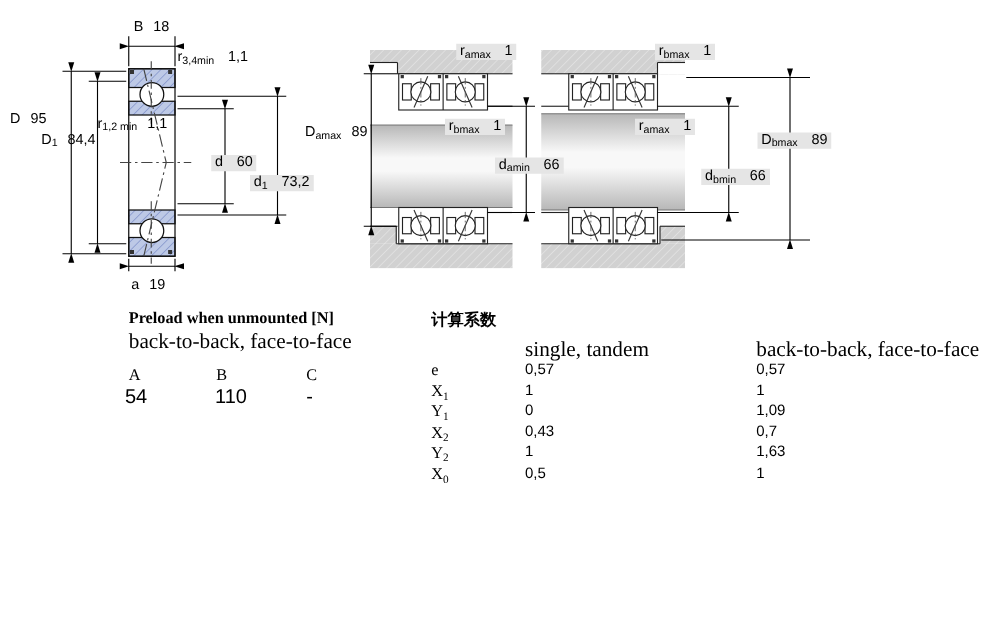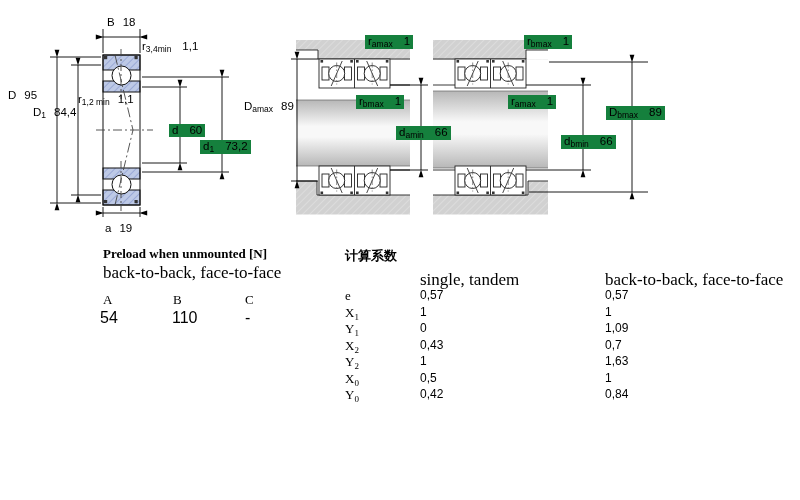--- a/index.html
+++ b/index.html
@@ -4,21 +4,21 @@
 <style>
   html,body{margin:0;padding:0;background:#fff;}
   #page{position:relative;width:800px;height:500px;background:#fff;overflow:hidden;
         font-family:"Liberation Sans",sans-serif;color:#000;}
   svg{position:absolute;left:0;top:0;}
   .lbl{position:absolute;font-family:Liberation Sans, sans-serif;font-size:11.5px;
        line-height:1.1;white-space:nowrap;z-index:5;}
   .lbl sub{font-size:8.5px;line-height:1;vertical-align:-2px;margin-top:28px;}
   .lbl .v{margin-left:11px;}
   .lbl .v2{margin-left:8px;}
-  .bgw{background:#15803d;padding:0 3px;}
+  .bgw{background:#e5e5e5;padding:0 3px;}
   .tbl-title{position:absolute;font-family:"Liberation Serif",serif;font-weight:bold;
              font-size:13px;white-space:nowrap;}
   .tbl-sub{position:absolute;font-family:"Liberation Serif",serif;font-size:17px;white-space:nowrap;}
   .hdr{position:absolute;font-family:"Liberation Serif",serif;font-size:13px;white-space:nowrap;}
   .num{position:absolute;font-family:Liberation Sans, sans-serif;font-size:16px;white-space:nowrap;}
   .frow{position:absolute;left:345px;width:440px;height:16px;}
   .frow .fl{position:absolute;left:0;font-family:"Liberation Serif",serif;font-size:13px;}
   .frow .fl sub{font-size:9px;vertical-align:-3px;}
   .frow .f1{position:absolute;left:75px;font-family:"Liberation Sans",sans-serif;font-size:12px;}
   .frow .f2{position:absolute;left:260px;font-family:"Liberation Sans",sans-serif;font-size:12px;}
@@ -277,18 +277,13 @@
   <div class="frow" style="top:354px">
     <span class="fl"><span>Y</span><sub>2</sub></span>
     <span class="f1">1</span>
       <span class="f2">1,63</span>
   </div>
   <div class="frow" style="top:370.5px">
     <span class="fl"><span>X</span><sub>0</sub></span>
     <span class="f1">0,5</span>
       <span class="f2">1</span>
   </div>
-  <div class="frow" style="top:387px">
-    <span class="fl"><span>Y</span><sub>0</sub></span>
-    <span class="f1">0,42</span>
-      <span class="f2">0,84</span>
-  </div>
 </div>
 
 </body></html>

